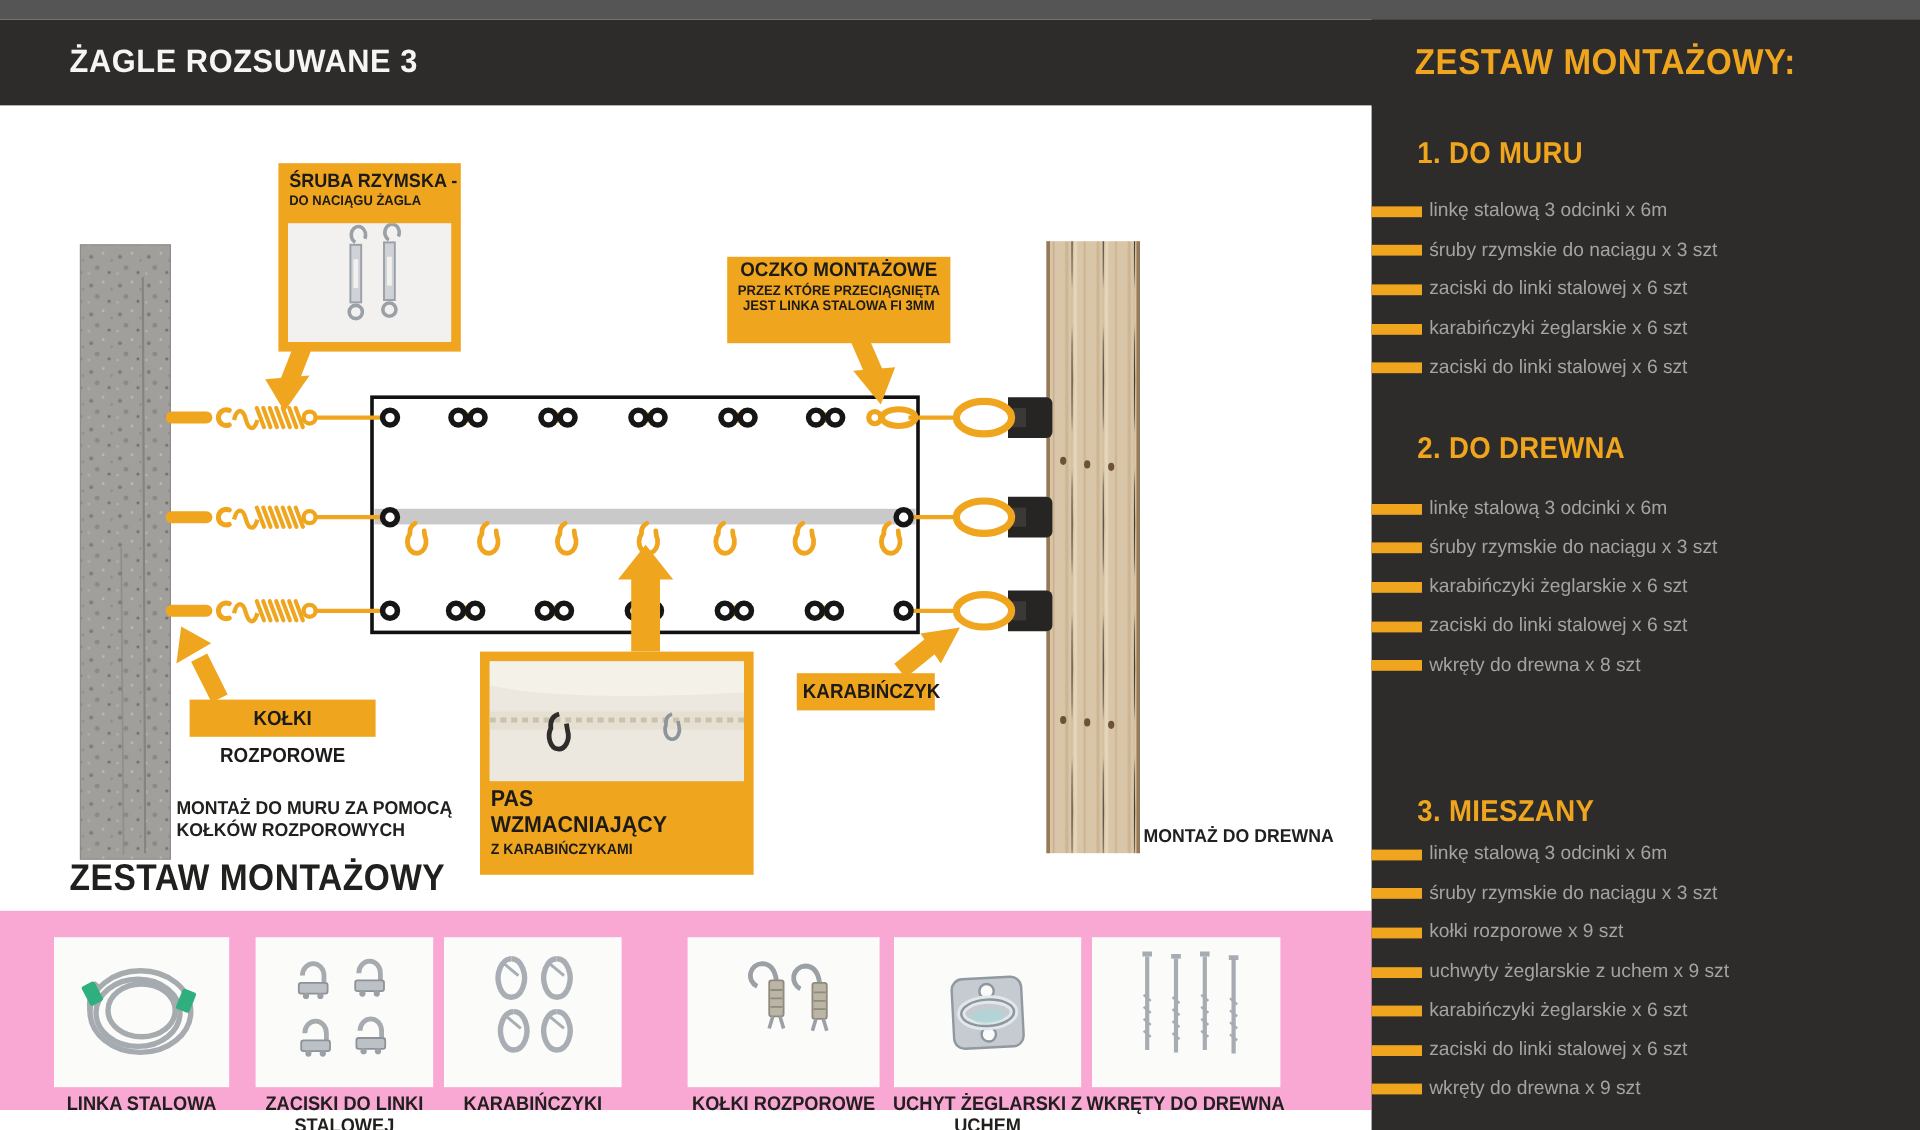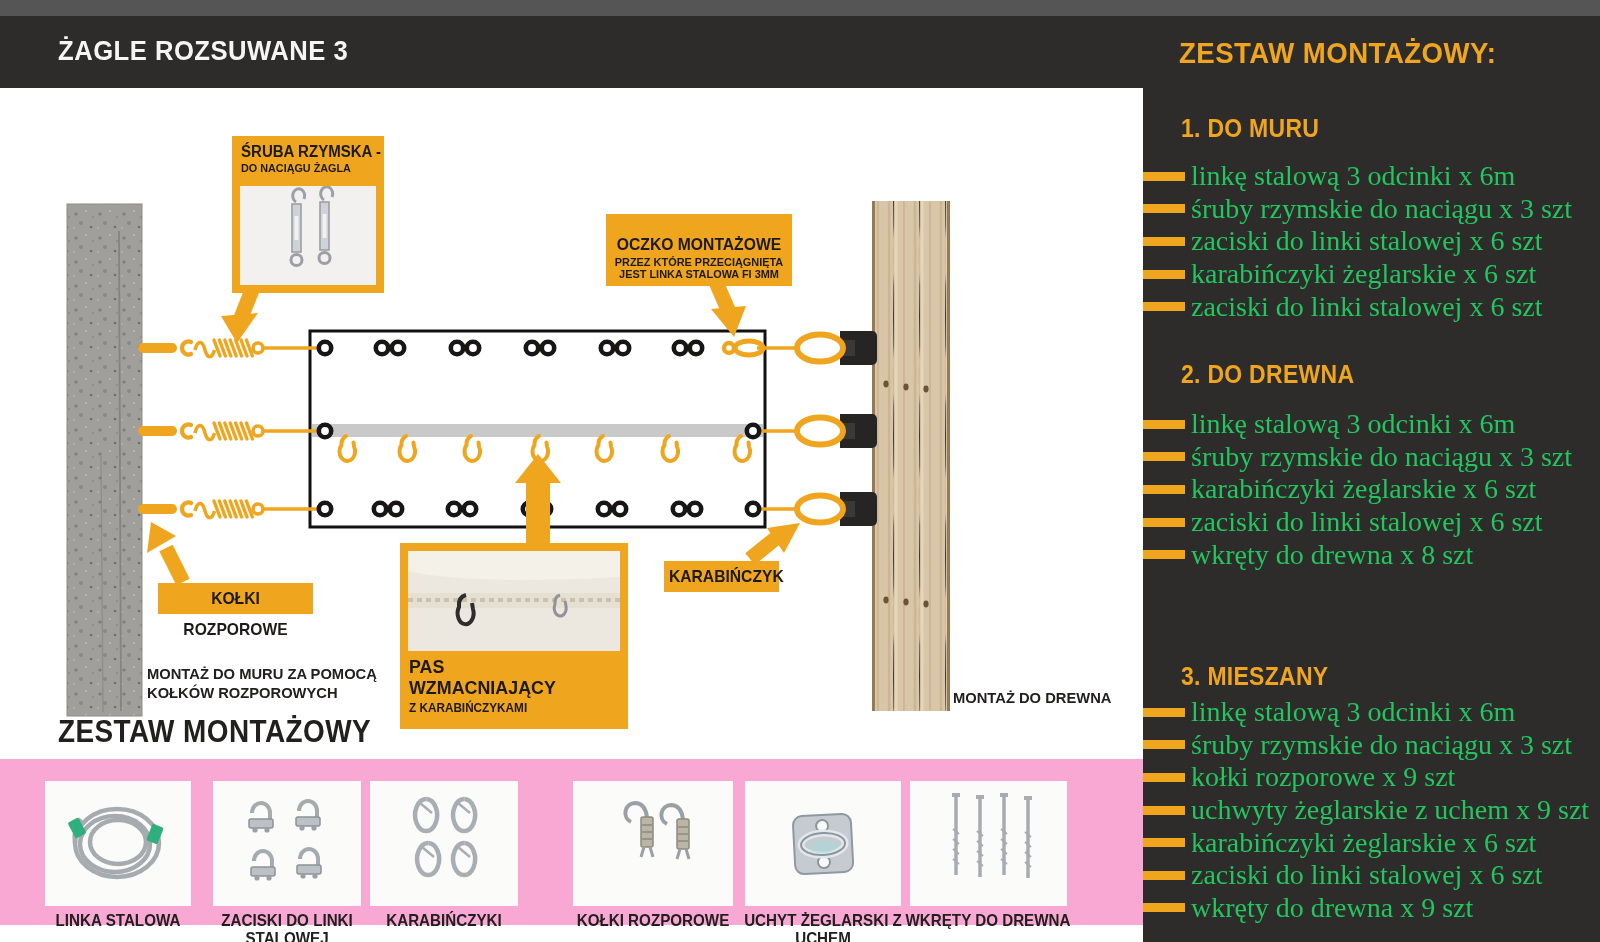--- a/index.html
+++ b/index.html
@@ -17,21 +17,21 @@
   }
   
   .main{position:absolute;left:0;top:72px;width:1143px;height:690px;background:#ffffff;}
   .diagram-svg{position:absolute;left:0;top:0;width:1143px;height:671px;}
   
   .callout{position:absolute;background:#F0A51E;color:#1C1B19;box-sizing:border-box;}
   .co-sruba{left:232px;top:48px;width:152px;height:157px;padding:7px 8px 8px 9px;}
   .co-sruba .t1{font-size:16px;font-weight:800;transform:scaleX(.94);transform-origin:0 50%;white-space:nowrap;}
   .co-sruba .t2{font-size:11.5px;font-weight:800;margin-top:1px;transform:scaleX(.94);transform-origin:0 50%;white-space:nowrap;}
   .co-sruba .photo{position:absolute;left:8px;right:8px;top:50px;bottom:8px;background:#f2f1ef;}
-  .co-oczko{left:606px;top:126px;width:186px;height:72px;text-align:center;padding-top:21px;}
+  .co-oczko{left:606px;top:126px;width:186px;height:72px;text-align:center;padding-top:2px;}
   .co-oczko .t1{font-size:16.5px;font-weight:800;transform:scaleX(.95);}
   .co-oczko .t2{font-size:11.5px;font-weight:800;margin-top:2px;transform:scaleX(.95);}
   .co-oczko .t3{font-size:11.5px;font-weight:800;transform:scaleX(.95);}
   .label-chip{height:31px;line-height:31px;text-align:center;font-size:17px;font-weight:800;}
   .co-kolki{left:158px;top:495px;width:155px;}
   .co-karab{left:664px;top:473px;width:115px;}
   .label-chip span{display:inline-block;transform:scaleX(.92);}
   .co-pas{left:400px;top:455px;width:228px;height:186px;padding:8px;}
   .co-pas .photo{position:absolute;left:8px;top:8px;width:212px;height:100px;background:#ECE8DF;overflow:hidden;}
   .co-pas .t1{position:absolute;left:9px;top:113px;font-size:19px;font-weight:800;transform:scaleX(.94);transform-origin:0 50%;}
@@ -59,21 +59,21 @@
     position:absolute;left:36px;top:20px;color:#F0A51E;font-size:30px;font-weight:800;
     transform:scaleX(.92);transform-origin:0 0;white-space:nowrap;letter-spacing:.5px;
   }
   .sb-head{
     position:absolute;left:38px;color:#F0A51E;font-size:25px;font-weight:800;
     transform:scaleX(.92);transform-origin:0 0;white-space:nowrap;letter-spacing:.3px;
   }
   .sb-list{position:absolute;left:0;width:457px;margin:0;padding:0;list-style:none;}
   .sb-list li{display:flex;align-items:center;height:32.6px;}
   .sb-dash{flex:0 0 42px;height:9px;background:#F0A51E;margin-right:6px;}
-  .sb-item-text{color:#22c55e;font-size:28px;white-space:nowrap;font-family:Liberation Serif, serif;}
+  .sb-item-text{color:#a3a3a3;font-size:16px;white-space:nowrap;}
 </style>
 </head>
 <body>
 
 <div class="stage">
 
   <div class="topbar">
     <div class="title">ŻAGLE ROZSUWANE 3</div>
   </div>
 

